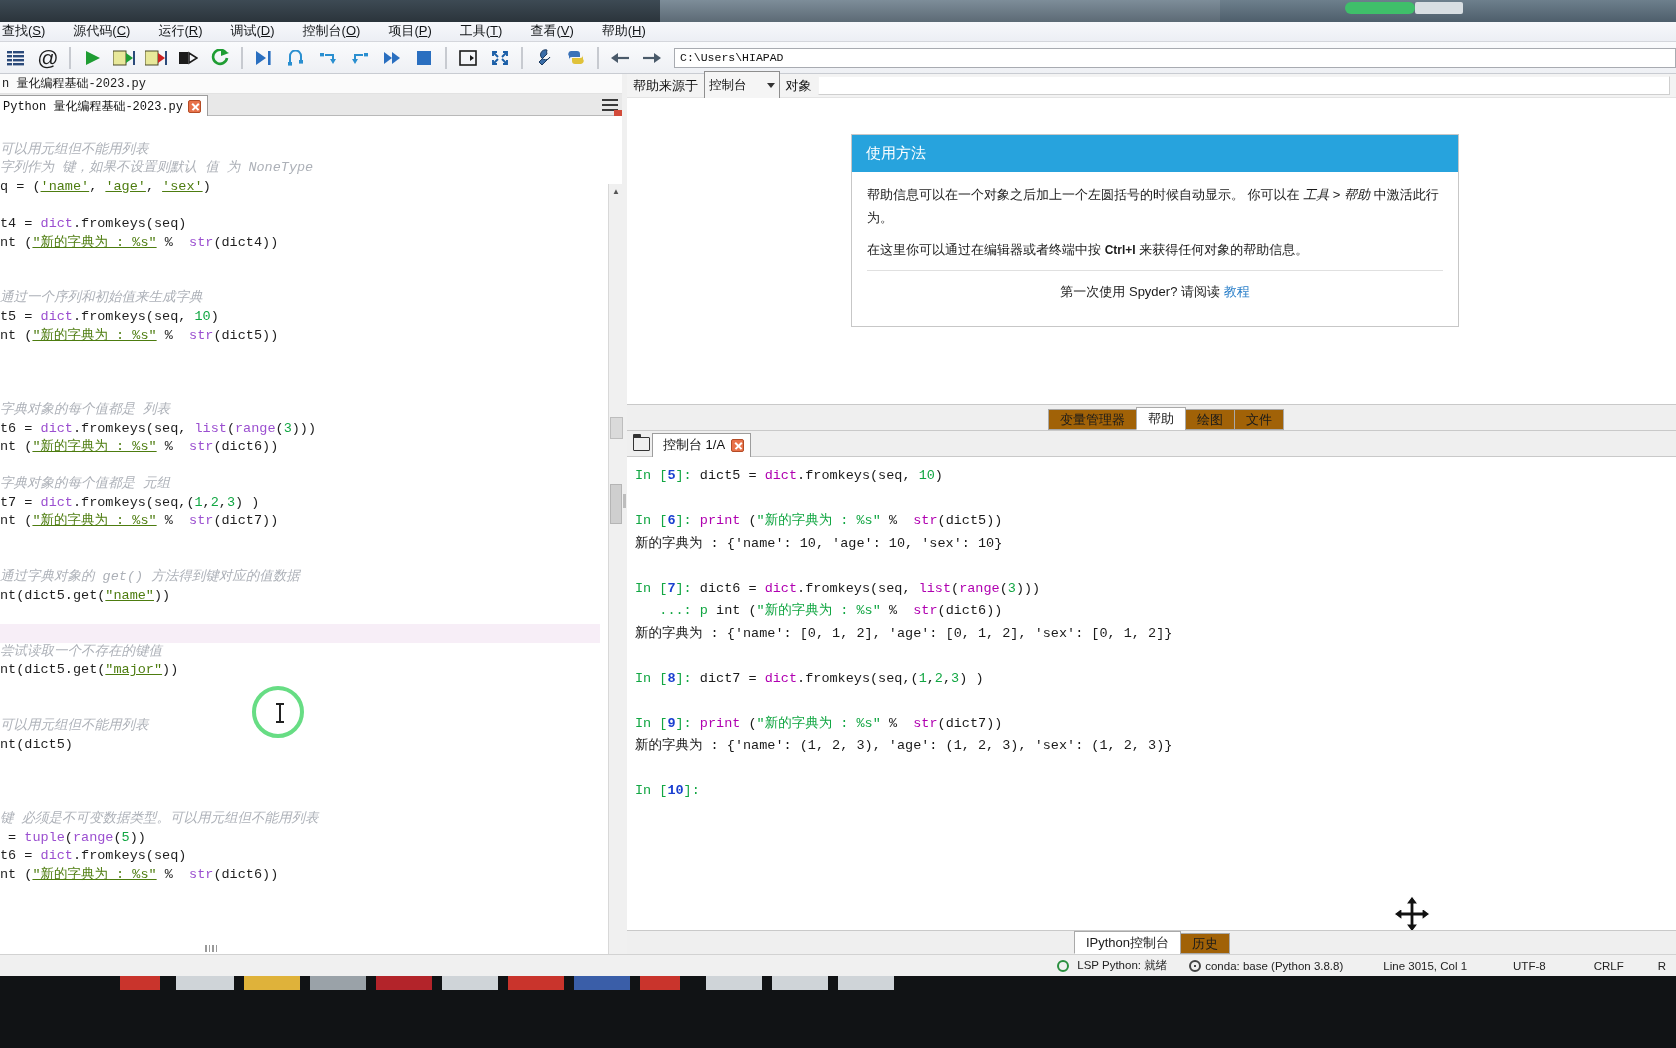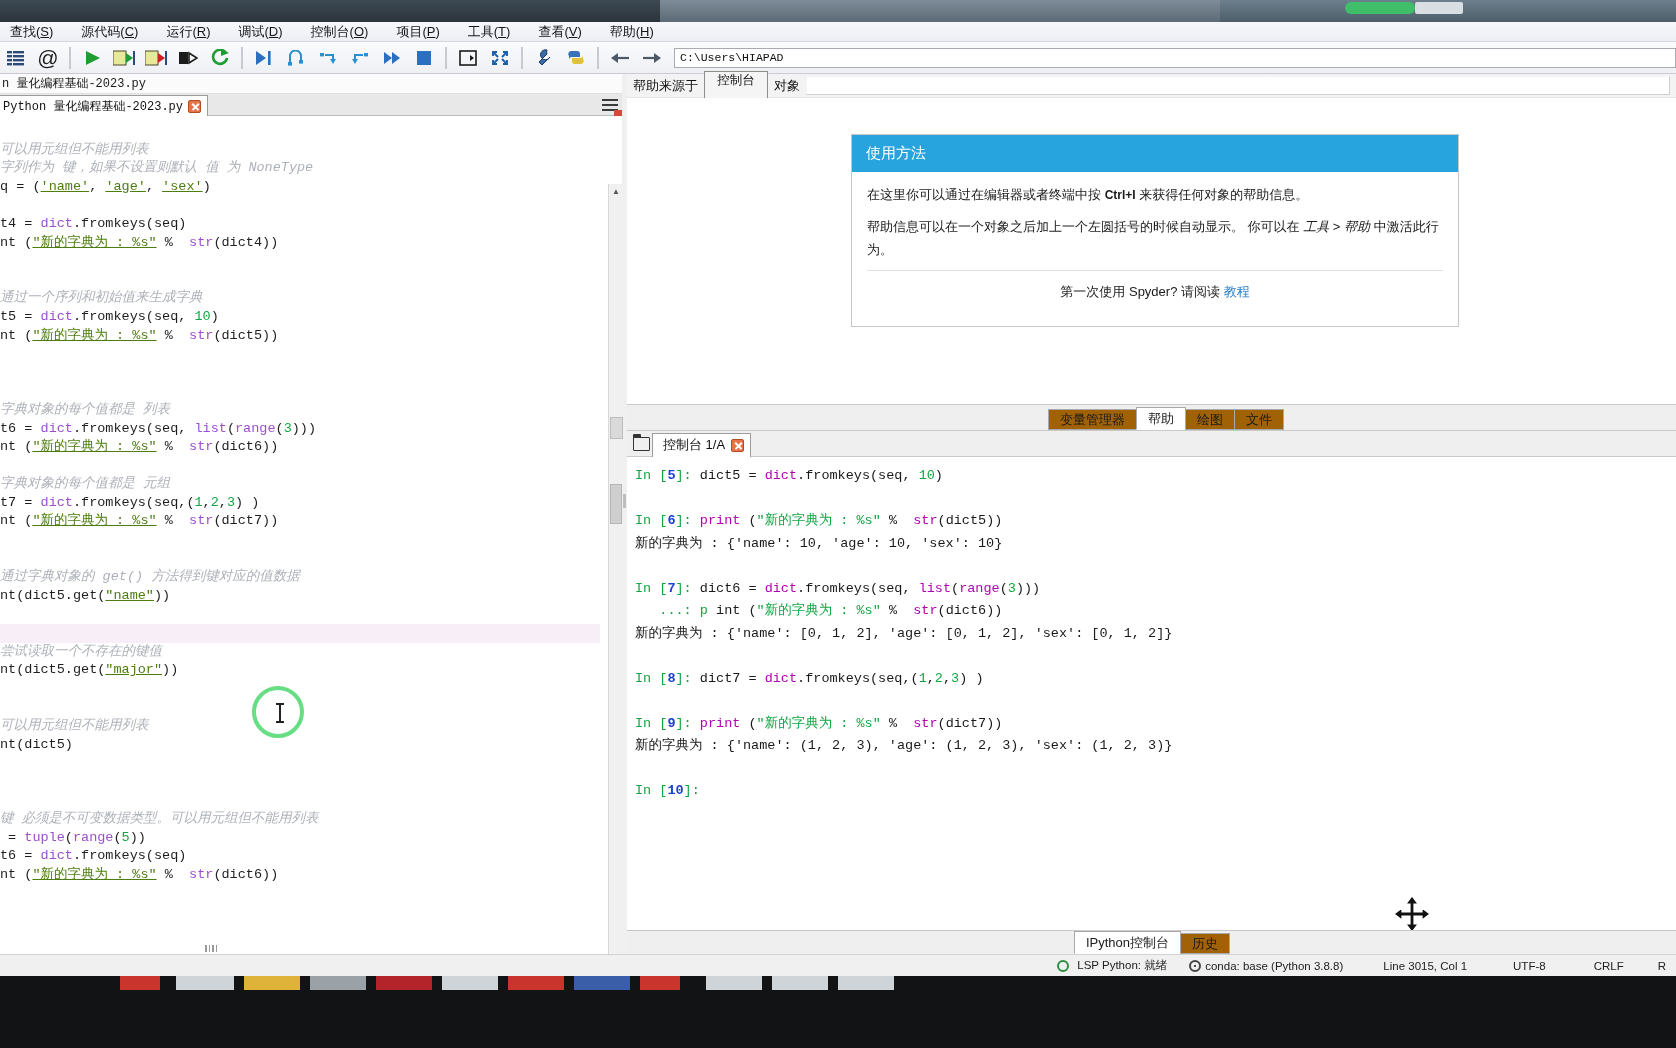--- a/index.html
+++ b/index.html
@@ -36,22 +36,22 @@
   .desktop-strip .dark2 {
     position:absolute; top:0; left:660px; width:560px; height:22px;
     background:linear-gradient(180deg,#7d8d99,#5c6a75);
   }
 
   
   .menubar {
     position:absolute; left:0; top:22px; width:1676px; height:20px;
     background:linear-gradient(180deg,#f7f8fb 0%,#eceef4 100%);
     border-bottom:1px solid #d4d6dc;
-    display:flex; align-items:center;
-    padding-left:16px;
+    display:flex; align-items:flex-end;
+    padding-left:8px;
   }
   .menubar .mi {
     font-size:13px; color:#14171a; padding:1px 14px; white-space:nowrap;
     cursor:default;
   }
   .menubar .mi u { text-decoration:underline; }
   .menubar .mi.clipped { padding-left:0; margin-left:-6px; }
 
   
   .toolbar {
@@ -195,21 +195,21 @@
   }
   .help-toolbar {
     position:absolute; left:0; top:0; width:1049px; height:24px;
     background:#f3f3f3; display:flex; align-items:center; gap:6px;
     padding-left:6px; border-bottom:1px solid #e4e4e4;
   }
   .help-toolbar .lbl { font-size:13px; color:#111; }
   .help-select {
     height:30px; min-width:64px; background:#f5f5f5;
     border:1px solid #8e8e8e; display:flex; align-items:center;
-    justify-content:space-between; padding:0 4px; gap:20px; font-size:12.5px; color:#111;flex-direction:column;
+    justify-content:space-between; padding:0 4px; gap:20px; font-size:12.5px; color:#111;
   }
   .caret { width:0;height:0;border-left:4px solid transparent;border-right:4px solid transparent;border-top:5px solid #333; }
   .help-objinput {
     height:19px; flex:1; margin-right:6px; background:#ffffff;
     border:1px solid #cfcfcf; border-top-color:#f4f4f4; border-left-color:#f4f4f4;
   }
   .help-body {
     position:absolute; left:0; top:24px; width:1049px; height:306px; background:#ffffff;
   }
   .card {
@@ -584,24 +584,24 @@
         <span class="caret"></span>
       </div>
       <span class="lbl">对象</span>
       <div class="help-objinput" title=""></div>
     </div>
     <div class="help-body">
       <div class="card">
         <div class="card-head">使用方法</div>
         <div class="card-body">
           <p>
-            <span>在这里你可以通过在编辑器或者终端中按 </span><span class="bold">Ctrl+I</span><span> 来获得任何对象的帮助信息。</span>
+            <span>帮助信息可以在一个对象之后加上一个左圆括号的时候自动显示。 你可以在 </span><span class="it">工具</span><span> &gt; </span><span class="it">帮助</span><span> 中激活此行为。</span>
           </p>
           <p>
-            <span>帮助信息可以在一个对象之后加上一个左圆括号的时候自动显示。 你可以在 </span><span class="it">工具</span><span> &gt; </span><span class="it">帮助</span><span> 中激活此行为。</span>
+            <span>在这里你可以通过在编辑器或者终端中按 </span><span class="bold">Ctrl+I</span><span> 来获得任何对象的帮助信息。</span>
           </p>
           <div class="card-sep"></div>
           <div class="card-foot">
             <span>第一次使用 Spyder? 请阅读 </span><a href="#">教程</a>
           </div>
         </div>
       </div>
     </div>
   </div>
 

